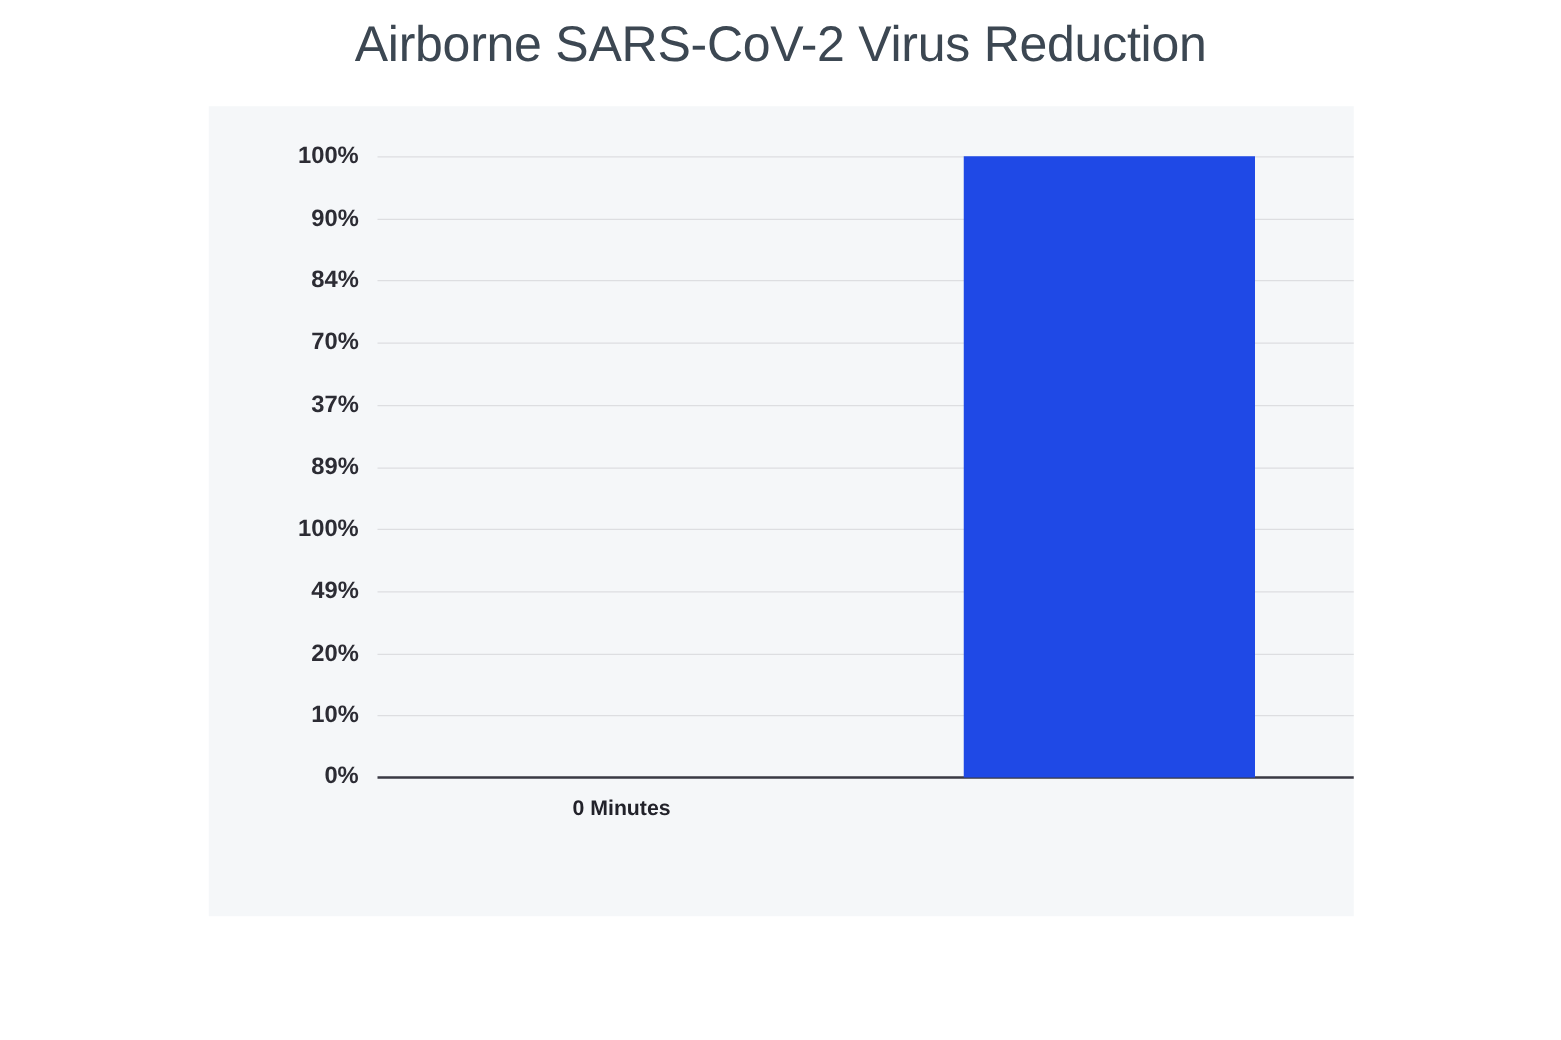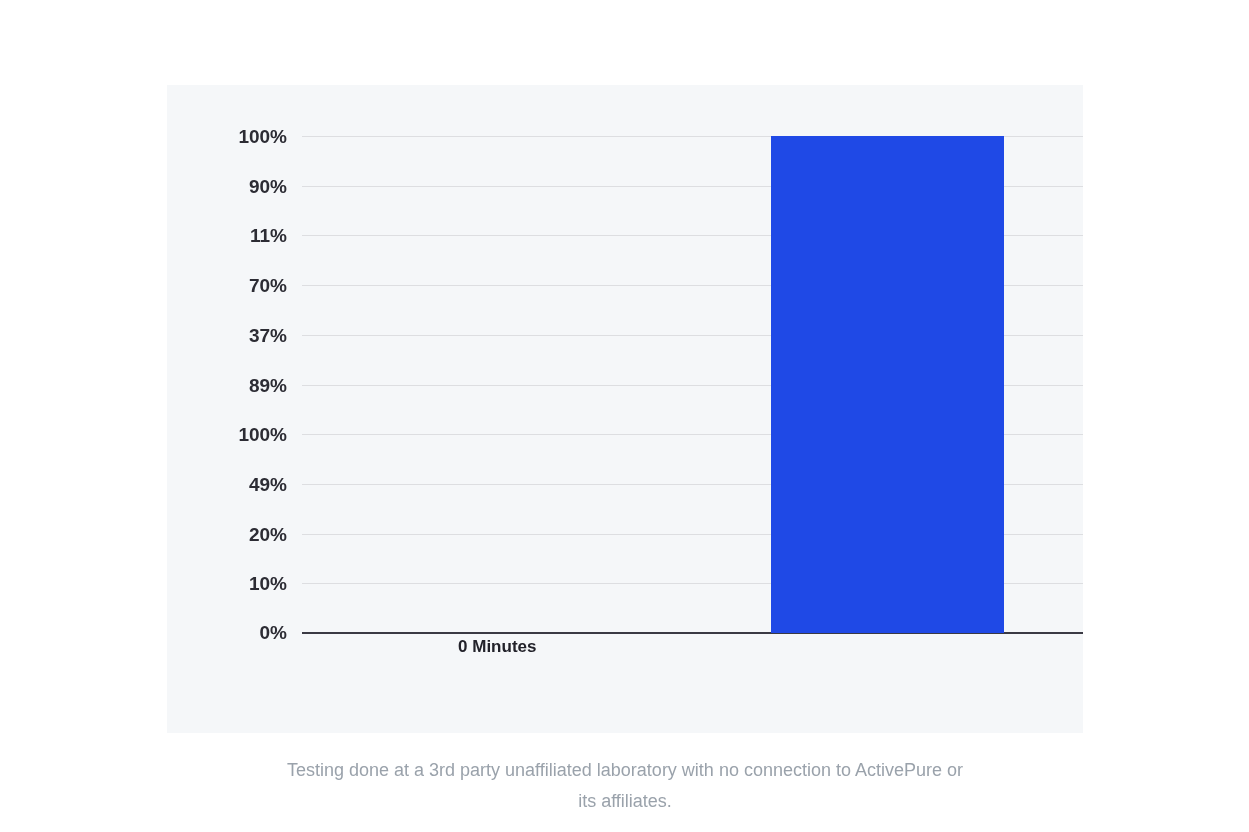--- a/index.html
+++ b/index.html
@@ -44,21 +44,21 @@
     top: 85px;
     width: 916px;
     height: 648px;
     background: #f5f7f9;
   }
 
   
   .plot-area {
     position: absolute;
     left: 135px;   
-    top: 51px;     
+    top: 40px;     
     width: 781px;  
     height: 497px; 
   }
 
   .gridline {
     position: absolute;
     left: 0;
     width: 100%;
     height: 1px;
     background: #dddee1;
@@ -124,32 +124,33 @@
     font-weight: 400;
     color: #9aa2ab;
     line-height: 31px;
   }
 </style>
 </head>
 <body>
 
 <div class="page">
 
+  <div class="chart-title">Airborne SARS-CoV-2 Virus Reduction</div>
 
   <div class="plot-panel">
     <div class="plot-area" id="plot-area">
       <div id="gridlines">
           <div class="gridline" style="top: 0px;">
             <div class="y-label">100%</div>
           </div>
           <div class="gridline" style="top: 49.7px;">
             <div class="y-label">90%</div>
           </div>
           <div class="gridline" style="top: 99.4px;">
-            <div class="y-label">11%</div>
+            <div class="y-label">84%</div>
           </div>
           <div class="gridline" style="top: 149.1px;">
             <div class="y-label">70%</div>
           </div>
           <div class="gridline" style="top: 198.8px;">
             <div class="y-label">37%</div>
           </div>
           <div class="gridline" style="top: 248.5px;">
             <div class="y-label">89%</div>
           </div>
@@ -174,19 +175,14 @@
         </div>
     </div>
   </div>
 
   <div class="x-labels" id="x-labels">
       <div class="x-label" style="left: 330.25px; top: 0px;">
         <div>0 Minutes</div>
       </div>
     </div>
 
-  <div class="caption">
-    <span>Testing done at a 3rd party unaffiliated laboratory with no connection to ActivePure or</span>
-    <br>
-    <span>its affiliates.</span>
-  </div>
 
 </div>
 
 </body></html>

